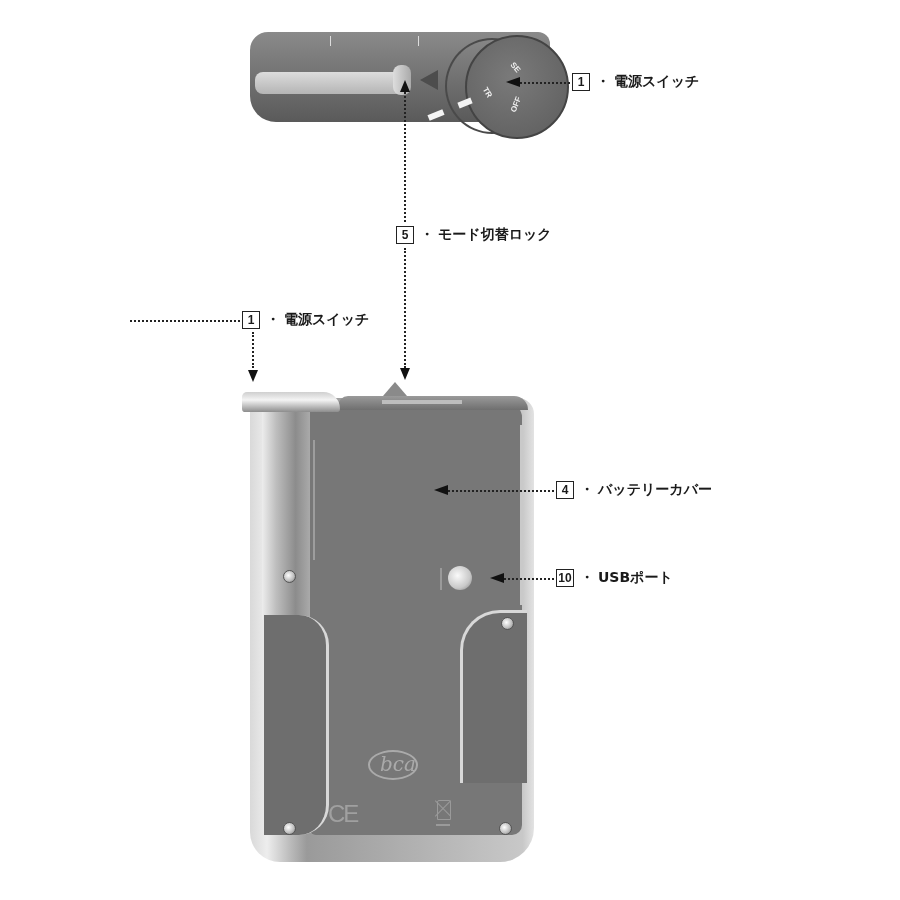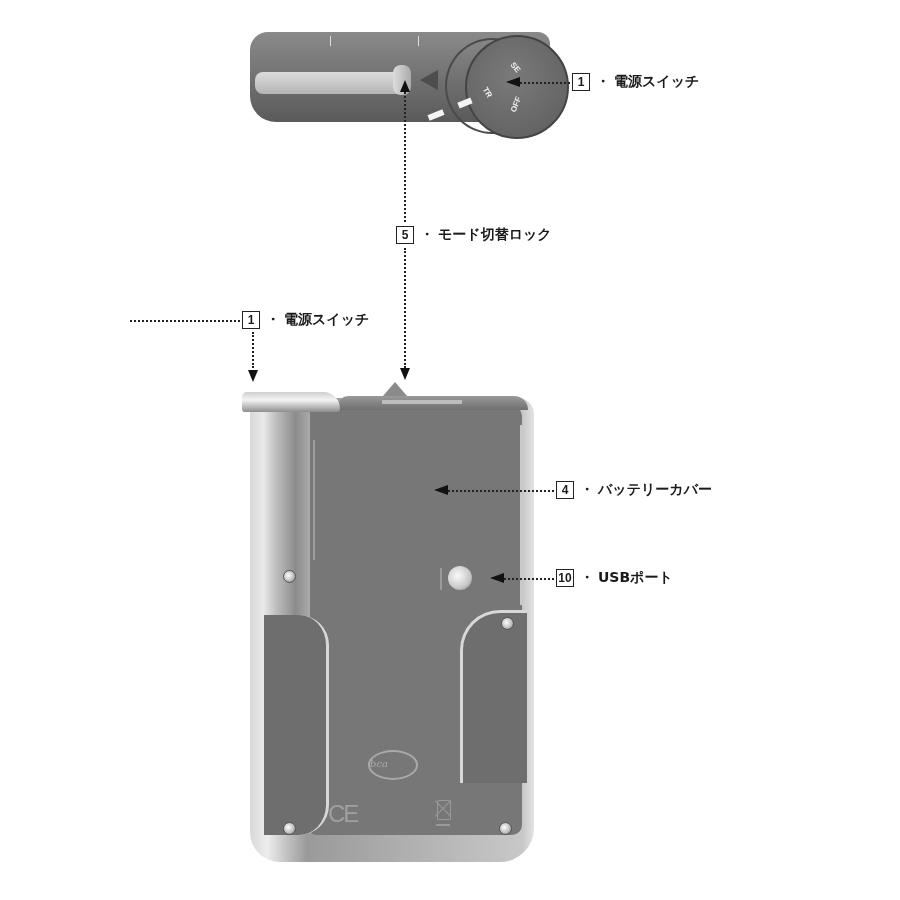--- a/index.html
+++ b/index.html
@@ -61,21 +61,21 @@
                  border-left:12px solid transparent; border-right:12px solid transparent; border-bottom:14px solid #8a8a8a; }
   .screw { position:absolute; width:11px; height:11px; border-radius:50%;
            background:radial-gradient(circle at 40% 40%,#fff,#bbb 60%,#666); border:1px solid #555; }
   .usb-port { position:absolute; left:448px; top:566px; width:24px; height:24px; border-radius:50%;
               background:radial-gradient(circle at 40% 40%,#fafafa,#c9c9c9 60%,#7a7a7a); }
   .usb-line { position:absolute; left:440px; top:568px; width:2px; height:22px; background:#9a9a9a; }
   .left-line { position:absolute; left:313px; top:440px; width:2px; height:120px; background:#9d9d9d; }
   .right-edge-line { position:absolute; left:520px; top:425px; width:3px; height:180px; background:#c9c9c9; }
   .logo-bca { position:absolute; left:368px; top:750px; width:46px; height:26px; border:2px solid #aaa;
               border-radius:50%; color:#aaa; font-family:"DejaVu Serif", serif; font-style:italic;
-              font-size:10px; text-align:left; line-height:24px; }
+              font-size:20px; text-align:right; line-height:24px; }
   .ce-mark { position:absolute; left:328px; top:800px; color:#a0a0a0; font-family:"Liberation Sans", sans-serif;
              font-size:24px; letter-spacing:-2px; }
   .weee-mark { position:absolute; left:437px; top:800px; width:12px; height:18px; border:1px solid #9a9a9a;
                border-radius:2px 2px 0 0; }
   .weee-cross1, .weee-cross2 { position:absolute; left:432px; top:808px; width:22px; height:1px; background:#9a9a9a; }
   .weee-cross1 { transform:rotate(45deg); }
   .weee-cross2 { transform:rotate(-45deg); }
   .weee-bar { position:absolute; left:436px; top:824px; width:14px; height:2px; background:#9a9a9a; }
 </style>
 </head>

